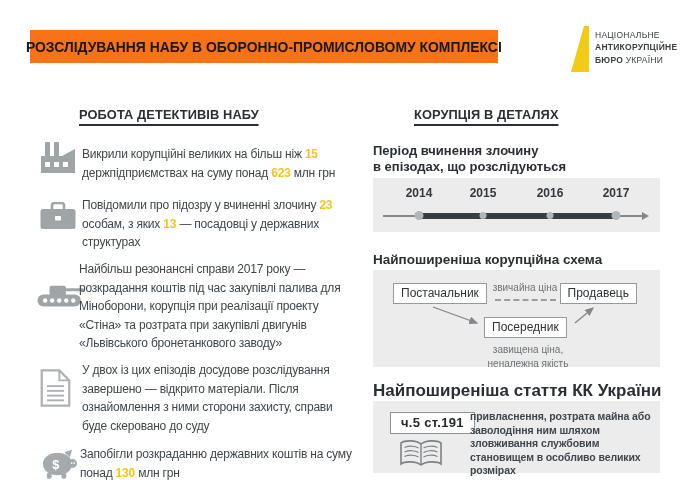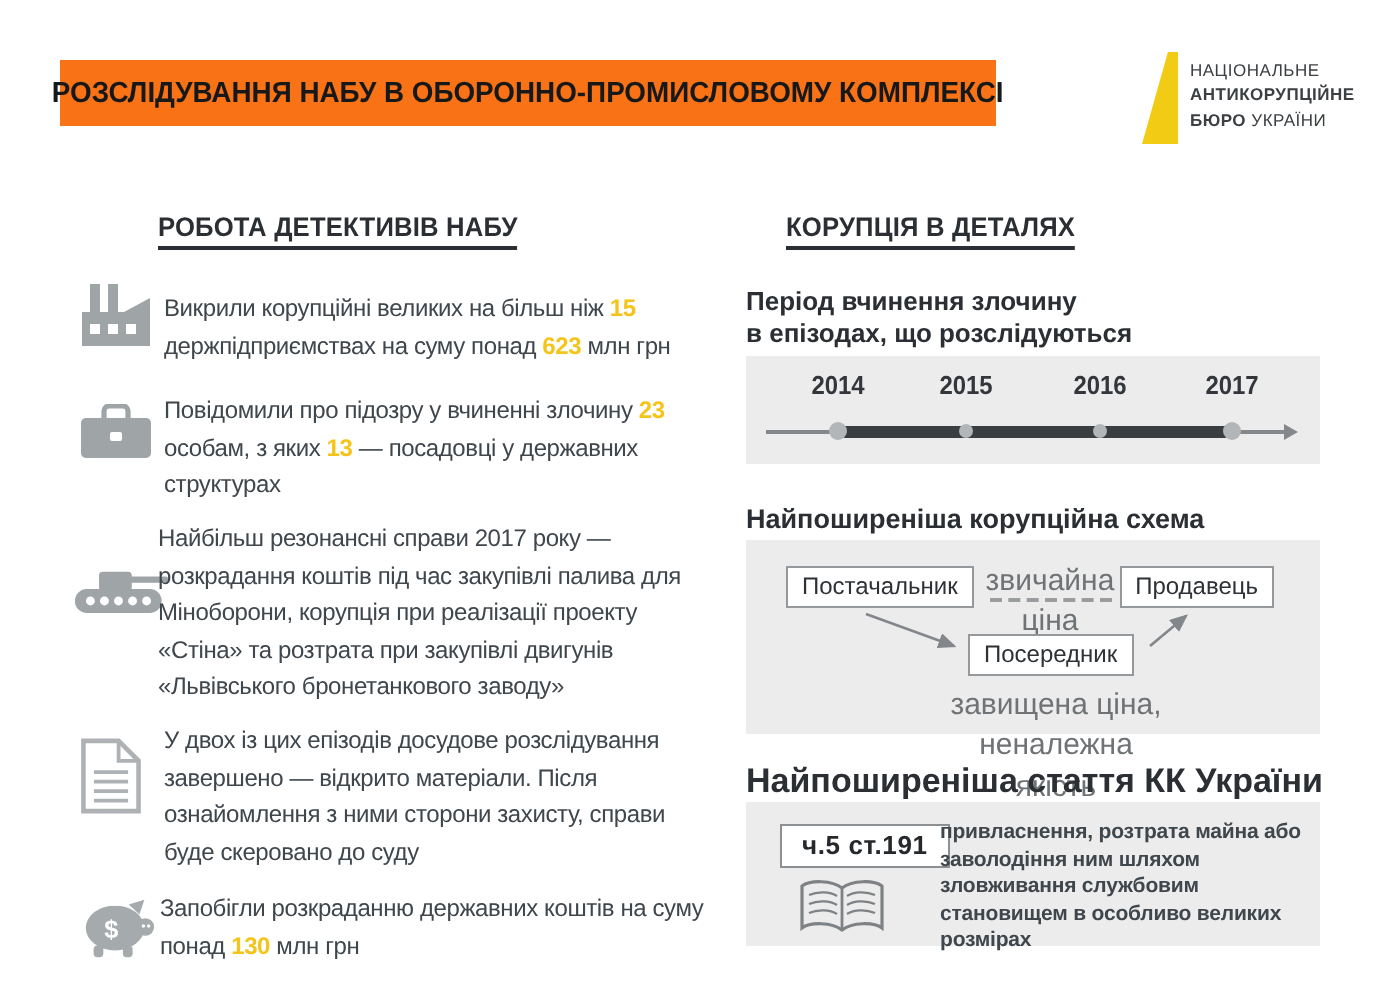--- a/index.html
+++ b/index.html
@@ -16,21 +16,21 @@
   .logo{position:absolute;left:571px;top:26px;display:flex;align-items:flex-start;}
   .logo-mark{width:18px;height:46px;background:#F2CC14;margin-right:6px;
     clip-path:polygon(72% 0,100% 0,100% 100%,0 100%);}
   .logo-text{font-size:8.5px;line-height:1.45;color:#3C4043;letter-spacing:.25px;margin-top:3px;}
   .logo-text .b{font-weight:700;}
   
   .section-header{font-weight:700;font-size:13.5px;color:#2B2F33;display:inline-block;
     border-bottom:2px solid #2B2F33;padding-bottom:2px;transform:scaleX(.95);
     transform-origin:left;letter-spacing:.1px;white-space:nowrap;}
   .left-header{position:absolute;left:79px;top:105px;}
-  .right-header{position:absolute;left:373px;top:105px;padding-left:20px;}
+  .right-header{position:absolute;left:394px;top:105px;padding-left:20px;}
   
   .item{position:absolute;left:40px;width:314px;display:flex;}
   .item-icon{flex:0 0 42px;width:42px;}
   .item-text{font-size:12px;line-height:18.5px;color:#3F464C;letter-spacing:-.2px;width:272px;}
   .hl{color:#F5C41B;font-weight:700;margin-top:40px;}
   
   .sub-title{position:absolute;left:373px;font-weight:700;font-size:13px;line-height:16px;color:#2B2F33;}
   .panel{position:absolute;left:373px;width:287px;background:#ECECEC;}
   
   .tl-box{top:178px;height:54px;}
@@ -44,21 +44,21 @@
   .tl-dot.big{width:9px;height:9px;top:33px;}
   .tl-dot.small{width:7px;height:7px;top:34px;}
   
   .scheme-box{top:270px;height:97px;}
   .node{position:absolute;background:#fff;border:1px solid #96999B;font-size:12px;
     color:#2E3236;padding:2px 7px 3px;white-space:nowrap;}
   .node-supplier{left:20px;top:13px;}
   .node-seller{right:23px;top:13px;}
   .node-middleman{left:111px;top:47px;}
   .dash-line{position:absolute;left:122px;top:29px;width:61px;border-top:2px dashed #9A9DA0;}
-  .mini-label{position:absolute;font-size:15px;line-height:1.35;color:#6F7376;text-align:center;}
+  .mini-label{position:absolute;font-size:10px;line-height:1.35;color:#6F7376;text-align:center;}
   .label-top{left:106px;top:11px;width:92px;}
   .label-bottom{left:95px;top:73px;width:120px;}
   .scheme-arrows{position:absolute;left:0;top:0;}
   
   .article-box{top:401px;height:72px;}
   .code-box{position:absolute;left:17px;top:11px;background:#fff;border:1px solid #8D9092;
     padding:2px 10px 3px;font-weight:700;font-size:13px;color:#26292C;letter-spacing:.3px;}
   .book-icon{position:absolute;left:25px;top:38px;}
   .article-desc{position:absolute;left:97px;top:9px;width:184px;font-size:10.5px;
     line-height:13.5px;color:#3F464C;letter-spacing:-.1px;font-weight:bold;}

